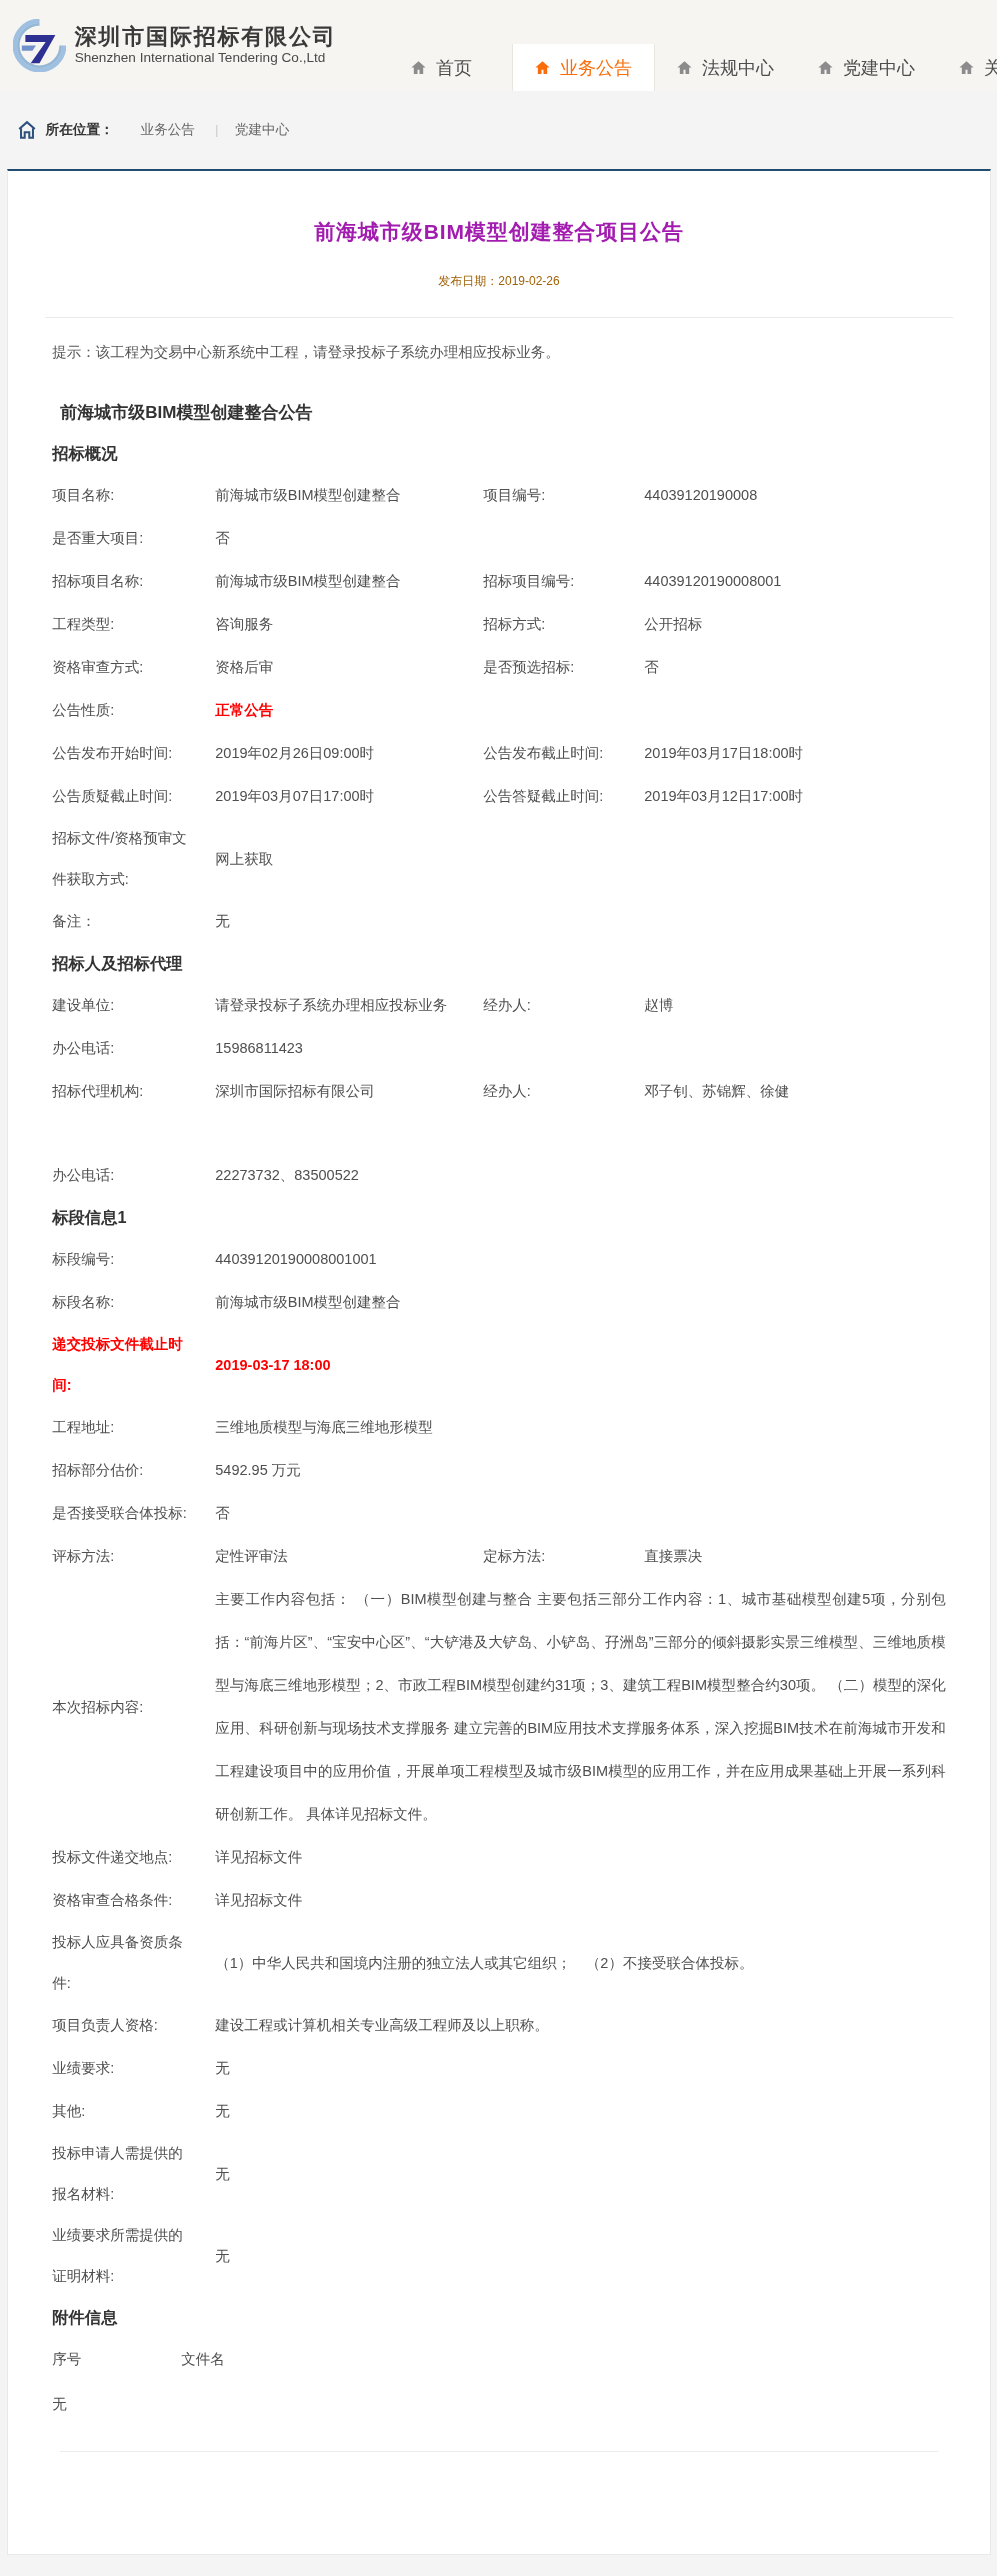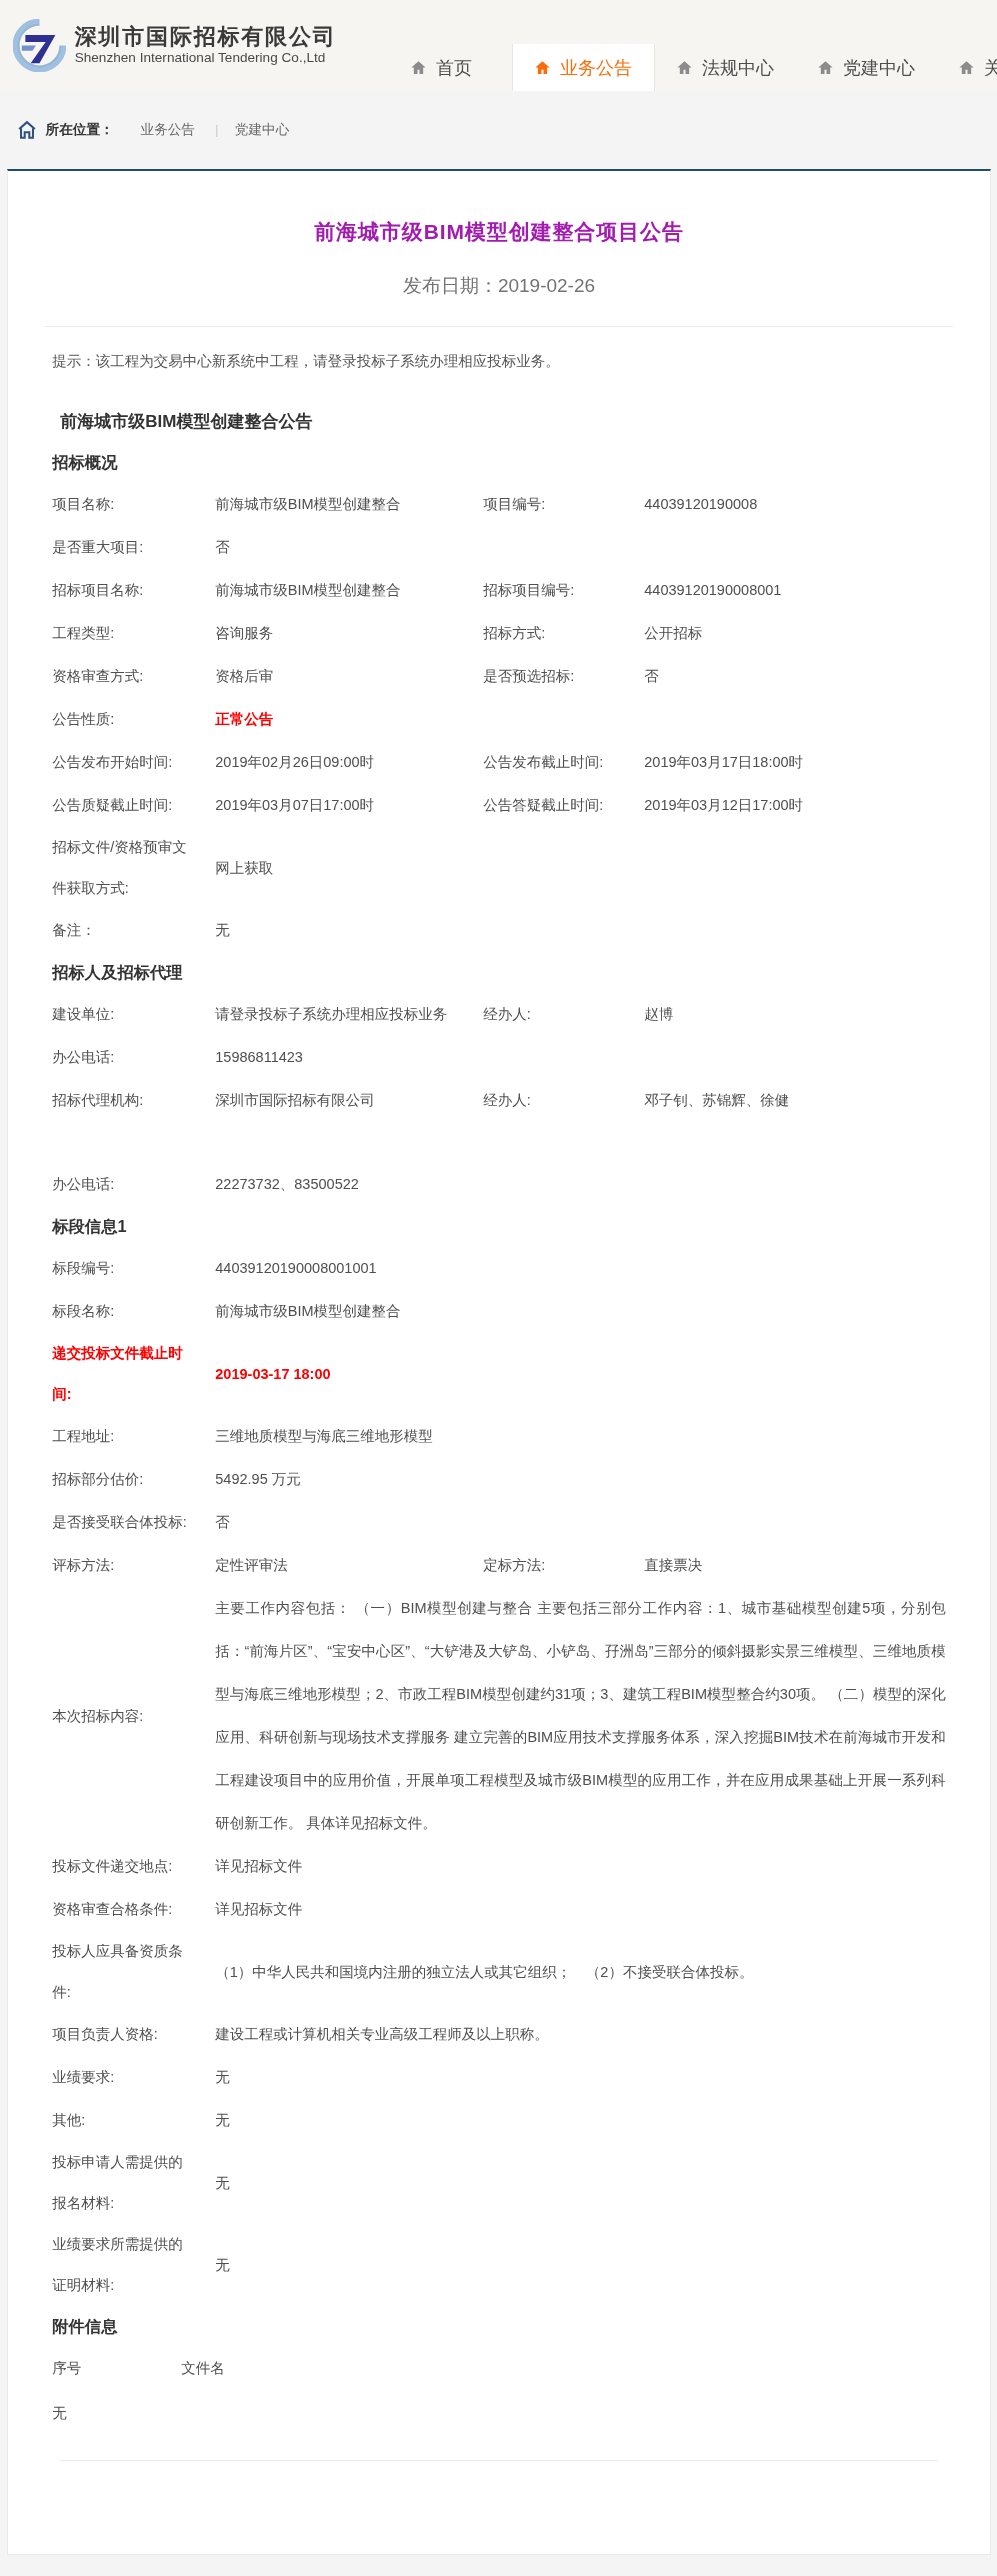--- a/index.html
+++ b/index.html
@@ -46,21 +46,21 @@
   .card{
     margin:12.7px 7.3px 0 7.3px;background:#fff;
     border:0.9px solid #e9e9e9;border-top:2.7px solid #214c70;
     padding:0 44px 36px 44px;box-sizing:border-box;
     min-height:2386px;
   }
   .doc-title{
     margin:0;padding-top:47px;text-align:center;
     font-size:21px;font-weight:bold;color:#a21caf;letter-spacing:0.9px;
   }
-  .pub-date{margin-top:27px;text-align:center;font-size:19px;color:#737373;}
+  .pub-date{margin-top:27px;text-align:center;font-size:12px;color:#a16207;}
   .divider{border:none;border-top:0.9px solid #ebebeb;margin:27px -7.3px 0 -7.3px;}
   .tip{margin-top:12.7px;line-height:43px;font-size:14.5px;color:#555;}
   .subtitle{margin:18px 0 0 8px;font-size:17px;font-weight:bold;color:#333;line-height:41px;}
   .section-heading{margin:0;font-size:16.3px;font-weight:bold;color:#333;line-height:41px;}
   
   .row{display:flex;align-items:center;min-height:43px;font-size:14.5px;}
   .row .cell{line-height:43px;}
   .label1{width:163px;padding-right:20px;box-sizing:border-box;flex:none;line-height:41px !important;}
   .value1{width:268px;flex:none;}
   .value1.wide{flex:1;width:auto;text-align:justify;}

